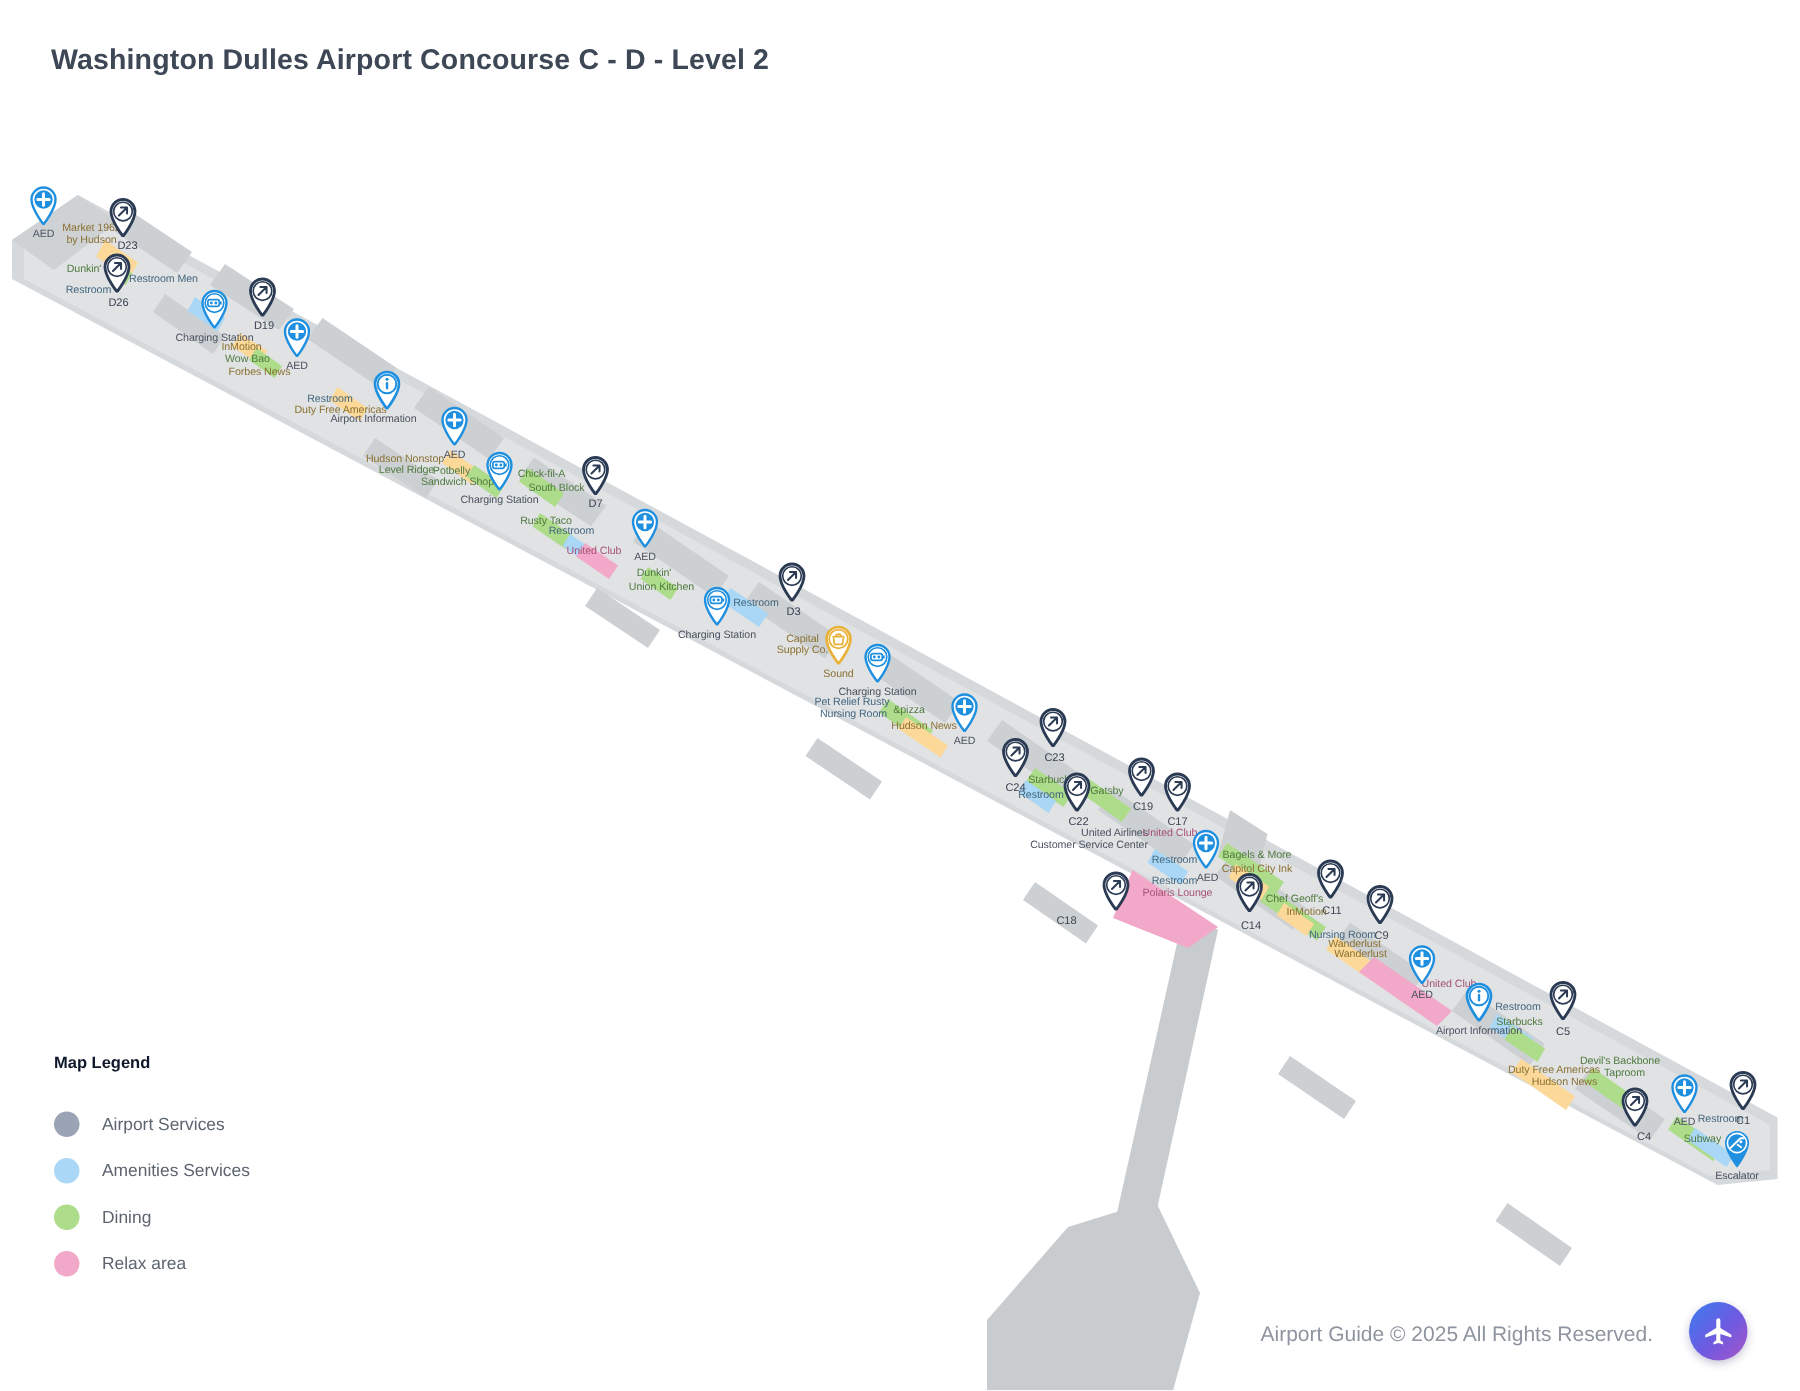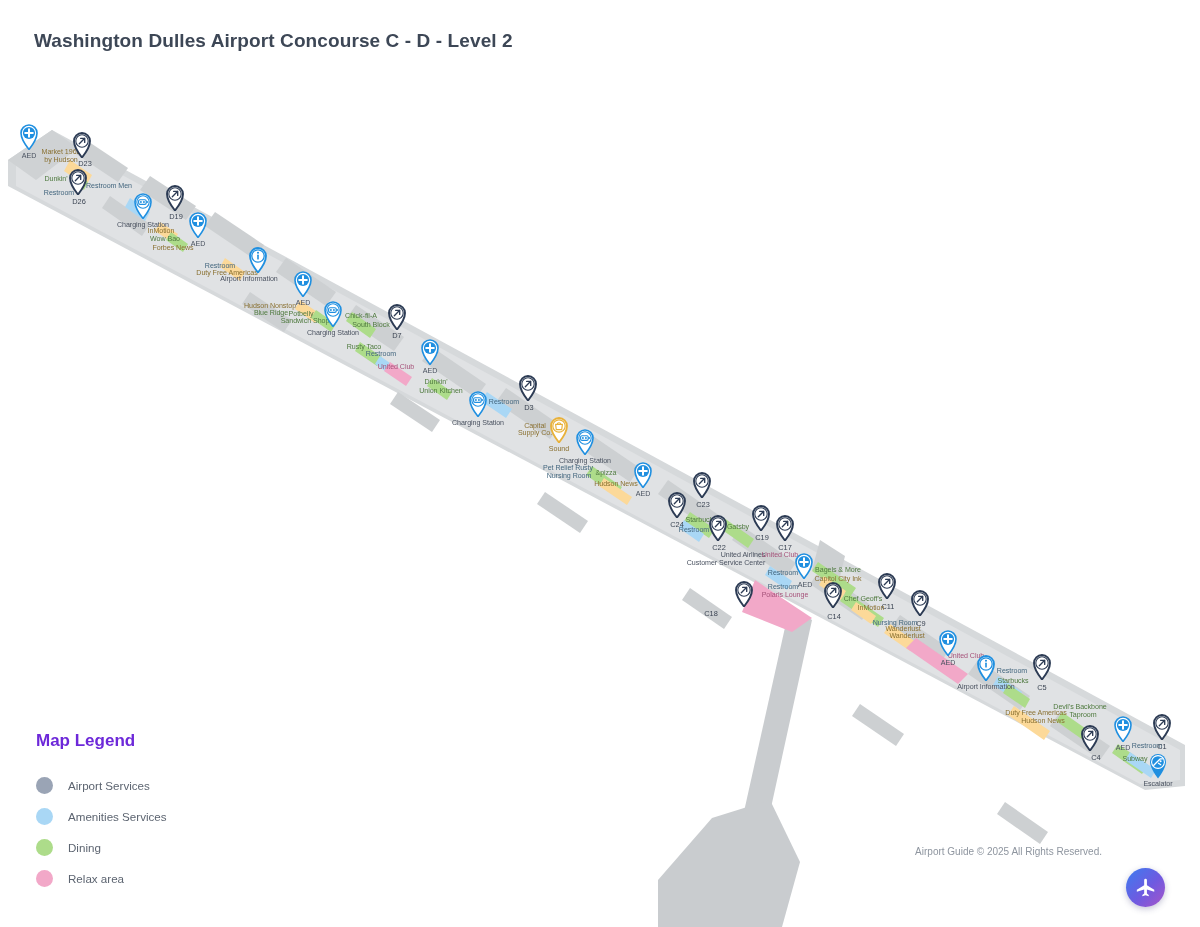--- a/index.html
+++ b/index.html
@@ -54,25 +54,24 @@
   }
   .pin svg { display: block; width: 22px; height: 28px; }
 
   
   #legend {
     position: absolute;
     left: 36px; top: 703px;
     width: 230px;
   }
   #legend-title {
-    font-size: 17px;
+    font-size: 11px;
     font-weight: bold;
-    color: #6d28d9;
+    color: #0f172a;
     margin-bottom: 19px;
-    margin-top: 28px;
   }
   .legend-row {
     display: flex;
     align-items: center;
     height: 31px;
     margin-bottom: 0px;
   }
   .legend-dot {
     width: 17px; height: 17px;
     border-radius: 50%;
@@ -80,22 +79,22 @@
     flex: none;
   }
   .legend-text {
     font-size: 11.6px;
     color: #5c6470;
   }
 
   
   #footer-text {
     position: absolute;
-    right: 98px; top: 846px;
-    font-size: 10px;
+    right: 98px; top: 881px;
+    font-size: 14px;
     color: #8e959f;
     white-space: nowrap;
   }
   #fab {
     position: absolute;
     left: 1126px; top: 868px;
     width: 39px; height: 39px;
     border-radius: 50%;
     background: linear-gradient(135deg, #3b7df0 0%, #6f5ae0 55%, #a855c8 100%);
     display: flex;
@@ -208,21 +207,21 @@
       <div class="map-label gate" style="left: 176px; top: 217px;">D19</div>
       <div class="map-label shop" style="left: 161px; top: 232px;">InMotion</div>
       <div class="map-label dining" style="left: 165px; top: 240px;">Wow Bao</div>
       <div class="map-label shop" style="left: 173px; top: 249px;">Forbes News</div>
       <div class="map-label " style="left: 198px; top: 245px;">AED</div>
       <div class="map-label amen" style="left: 220px; top: 267px;">Restroom</div>
       <div class="map-label shop" style="left: 227px; top: 274px;">Duty Free Americas</div>
       <div class="map-label " style="left: 249px; top: 280px;">Airport Information</div>
       <div class="map-label " style="left: 303px; top: 304px;">AED</div>
       <div class="map-label shop" style="left: 270px; top: 307px;">Hudson Nonstop</div>
-      <div class="map-label dining" style="left: 271px; top: 314px;">Blue Ridge</div>
+      <div class="map-label dining" style="left: 271px; top: 314px;">Level Ridge</div>
       <div class="map-label dining" style="left: 301px; top: 315px;">Potbelly</div>
       <div class="map-label dining" style="left: 305px; top: 322px;">Sandwich Shop</div>
       <div class="map-label " style="left: 333px; top: 334px;">Charging Station</div>
       <div class="map-label dining" style="left: 361px; top: 317px;">Chick-fil-A</div>
       <div class="map-label dining" style="left: 371px; top: 326px;">South Block</div>
       <div class="map-label gate" style="left: 397px; top: 336px;">D7</div>
       <div class="map-label dining" style="left: 364px; top: 348px;">Rusty Taco</div>
       <div class="map-label amen" style="left: 381px; top: 355px;">Restroom</div>
       <div class="map-label relax" style="left: 396px; top: 368px;">United Club</div>
       <div class="map-label " style="left: 430px; top: 372px;">AED</div>

